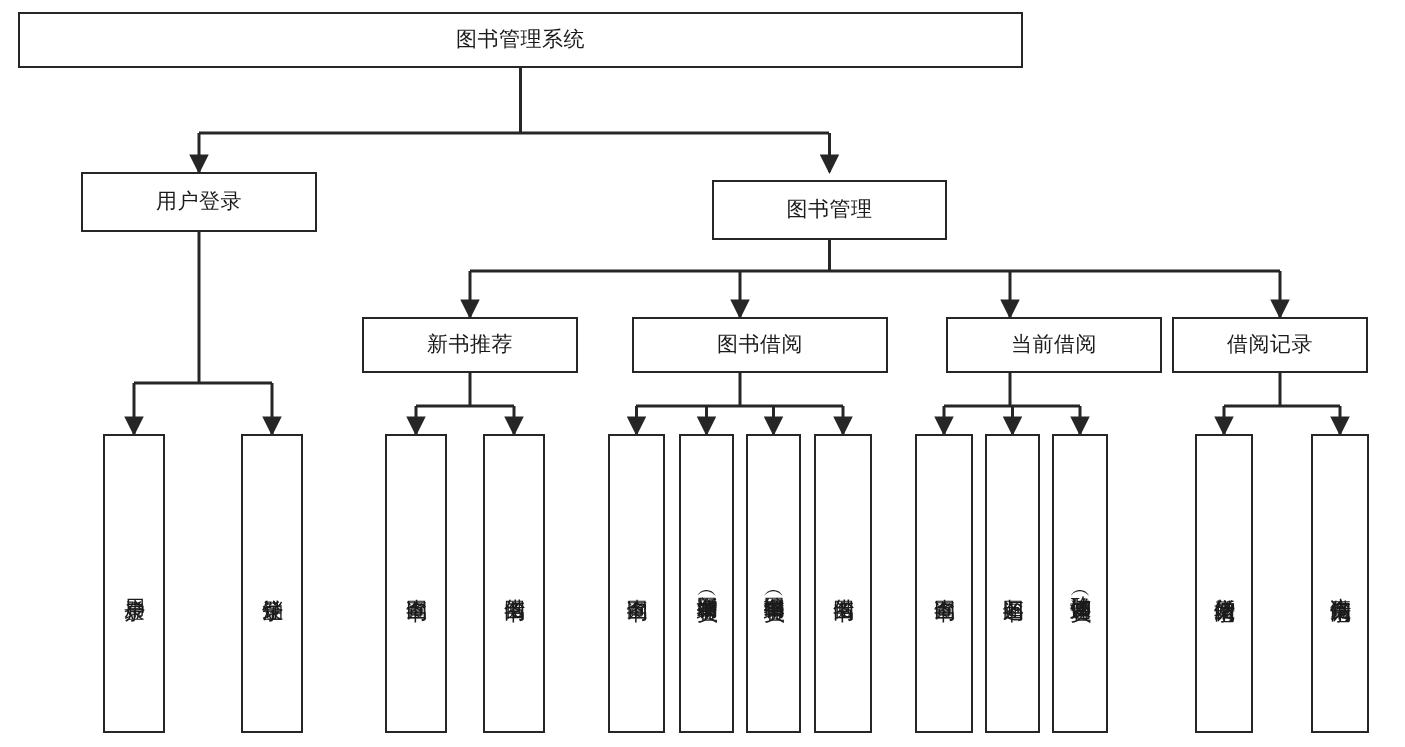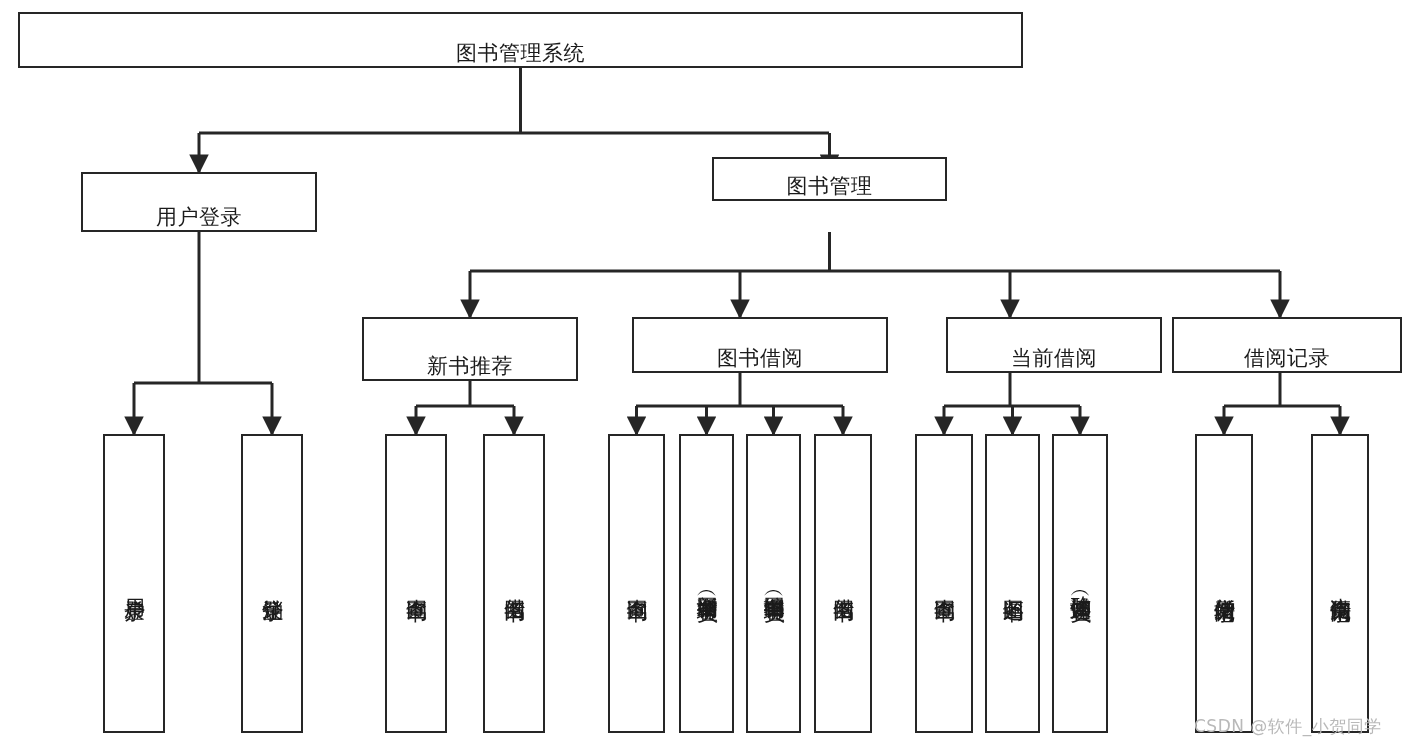--- a/index.html
+++ b/index.html
@@ -26,21 +26,21 @@
     width: 1405px;
     height: 747px;
     pointer-events: none;
   }
   .node {
     position: absolute;
     box-sizing: border-box;
     background: #ffffff;
     border: 2px solid #262626;
     display: flex;
-    align-items: flex-end;
+    align-items: center;
     justify-content: center;
     text-align: center;
     z-index: 2;
   }
   .node .label {
     font-size: 21px;
     line-height: 1.12;
     letter-spacing: 0.5px;
     color: #1b1b1b;
     white-space: nowrap;
@@ -118,33 +118,33 @@
       </g>
   </svg>
 
   <div id="node-layer">
       <div class="node" style="left: 18px; top: 12px; width: 1005px; height: 56px;">
         <span class="label">图书管理系统</span>
       </div>
       <div class="node" style="left: 81px; top: 172px; width: 236px; height: 60px;">
         <span class="label">用户登录</span>
       </div>
-      <div class="node" style="left: 712px; top: 157px; width: 235px; height: 44px;">
+      <div class="node" style="left: 712px; top: 180px; width: 235px; height: 60px;">
         <span class="label">图书管理</span>
       </div>
-      <div class="node" style="left: 362px; top: 317px; width: 216px; height: 64px;">
+      <div class="node" style="left: 362px; top: 317px; width: 216px; height: 56px;">
         <span class="label">新书推荐</span>
       </div>
       <div class="node" style="left: 632px; top: 317px; width: 256px; height: 56px;">
         <span class="label">图书借阅</span>
       </div>
       <div class="node" style="left: 902px; top: 317px; width: 216px; height: 56px; margin-left: 44px;">
         <span class="label">当前借阅</span>
       </div>
-      <div class="node" style="left: 1172px; top: 317px; width: 230px; height: 56px;">
+      <div class="node" style="left: 1172px; top: 317px; width: 196px; height: 56px;">
         <span class="label">借阅记录</span>
       </div>
       <div class="node leaf" style="left: 103px; top: 434px; width: 62px; height: 299px;">
         <span class="label">用户登录</span>
       </div>
       <div class="node leaf" style="left: 241px; top: 434px; width: 62px; height: 299px;">
         <span class="label">注销登录</span>
       </div>
       <div class="node leaf" style="left: 385px; top: 434px; width: 62px; height: 299px;">
         <span class="label">查询图书</span>
@@ -174,15 +174,14 @@
         <span class="label">确认归还（管理员）</span>
       </div>
       <div class="node leaf" style="left: 1195px; top: 434px; width: 58px; height: 299px;">
         <span class="label">新增借阅记录</span>
       </div>
       <div class="node leaf" style="left: 1311px; top: 434px; width: 58px; height: 299px;">
         <span class="label">查询借阅记录</span>
       </div>
     </div>
 
-  <div class="watermark" style="left: 1194px; top: 715px;">CSDN @软件_小贺同学</div>
 
 </div>
 
 </body></html>

